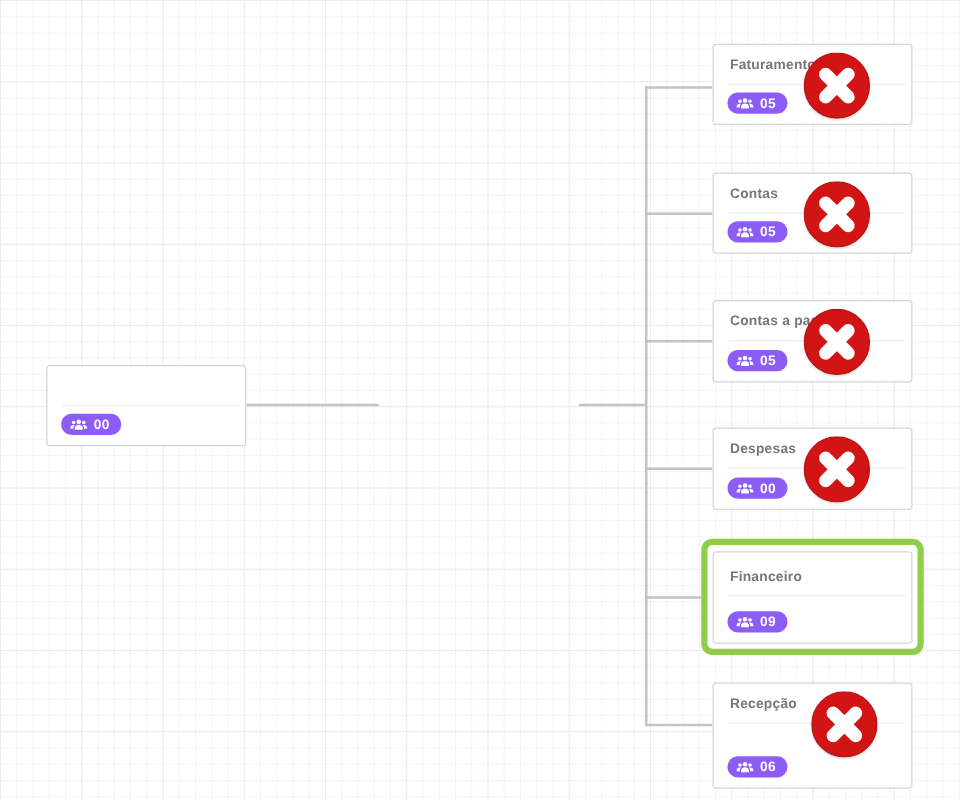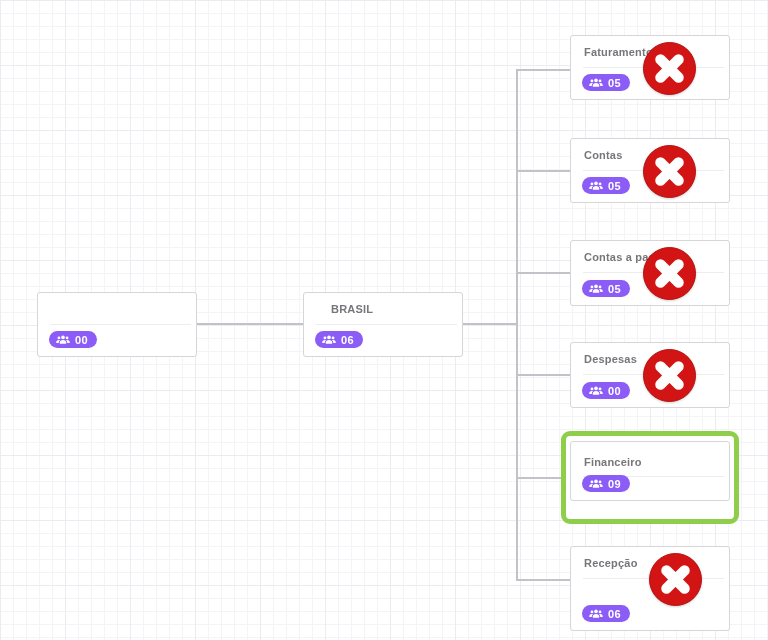--- a/index.html
+++ b/index.html
@@ -52,21 +52,21 @@
   .node-title {
     position: absolute;
     left: 13px; top: 10px;
     font-size: 11px;
     font-weight: bold;
     letter-spacing: 0.2px;
     color: #76767b;
     white-space: nowrap;
   }
   .node--brasil .node-title { left: 27px; }
-  .node--financeiro { height: 60px; text-align: center; }
+  .node--financeiro { height: 74px; text-align: center; }
   .node--financeiro .node-title { top: 14px; }
   .node-divider {
     position: absolute;
     left: 12px; right: 5px; top: 31px;
     border-top: 1px solid #ededf0;
   }
   .node--financeiro .node-divider { top: 34px; }
 
   .member-badge {
     position: absolute;
@@ -126,37 +126,20 @@
             <circle cx="13" cy="4.2" r="3.4"></circle>
             <path d="M13 8.8c-3.3 0-5.9 2-5.9 4.6V16h11.8v-2.6C18.9 10.8 16.3 8.8 13 8.8z"></path>
             <path d="M5.5 9.1C2.7 9.1.5 10.8.5 13v1.6h4.7v-1.2c0-1.7.8-3.1 2.1-4.1-.5-.1-1.1-.2-1.8-.2z"></path>
             <path d="M20.5 9.1c2.8 0 5 1.7 5 3.9v1.6h-4.7v-1.2c0-1.7-.8-3.1-2.1-4.1.5-.1 1.1-.2 1.8-.2z"></path>
           </svg>
       </span>
       <span class="count">00</span>
     </div>
   </div>
 
-  <div class="node node--brasil" style="left:303px; top:292px;">
-    <div class="node-title">BRASIL</div>
-    <div class="node-divider"></div>
-    <div class="member-badge">
-      <span class="users-icon">
-        <svg width="14" height="10" viewBox="0 0 26 18" fill="#ffffff">
-            <circle cx="5.5" cy="5.2" r="2.6"></circle>
-            <circle cx="20.5" cy="5.2" r="2.6"></circle>
-            <circle cx="13" cy="4.2" r="3.4"></circle>
-            <path d="M13 8.8c-3.3 0-5.9 2-5.9 4.6V16h11.8v-2.6C18.9 10.8 16.3 8.8 13 8.8z"></path>
-            <path d="M5.5 9.1C2.7 9.1.5 10.8.5 13v1.6h4.7v-1.2c0-1.7.8-3.1 2.1-4.1-.5-.1-1.1-.2-1.8-.2z"></path>
-            <path d="M20.5 9.1c2.8 0 5 1.7 5 3.9v1.6h-4.7v-1.2c0-1.7-.8-3.1-2.1-4.1.5-.1 1.1-.2 1.8-.2z"></path>
-          </svg>
-      </span>
-      <span class="count">06</span>
-    </div>
-  </div>
 
   <div class="node" style="left:570px; top:35px;">
     <div class="node-title">Faturamento</div>
     <div class="node-divider"></div>
     <div class="member-badge">
       <span class="users-icon">
         <svg width="14" height="10" viewBox="0 0 26 18" fill="#ffffff">
             <circle cx="5.5" cy="5.2" r="2.6"></circle>
             <circle cx="20.5" cy="5.2" r="2.6"></circle>
             <circle cx="13" cy="4.2" r="3.4"></circle>

